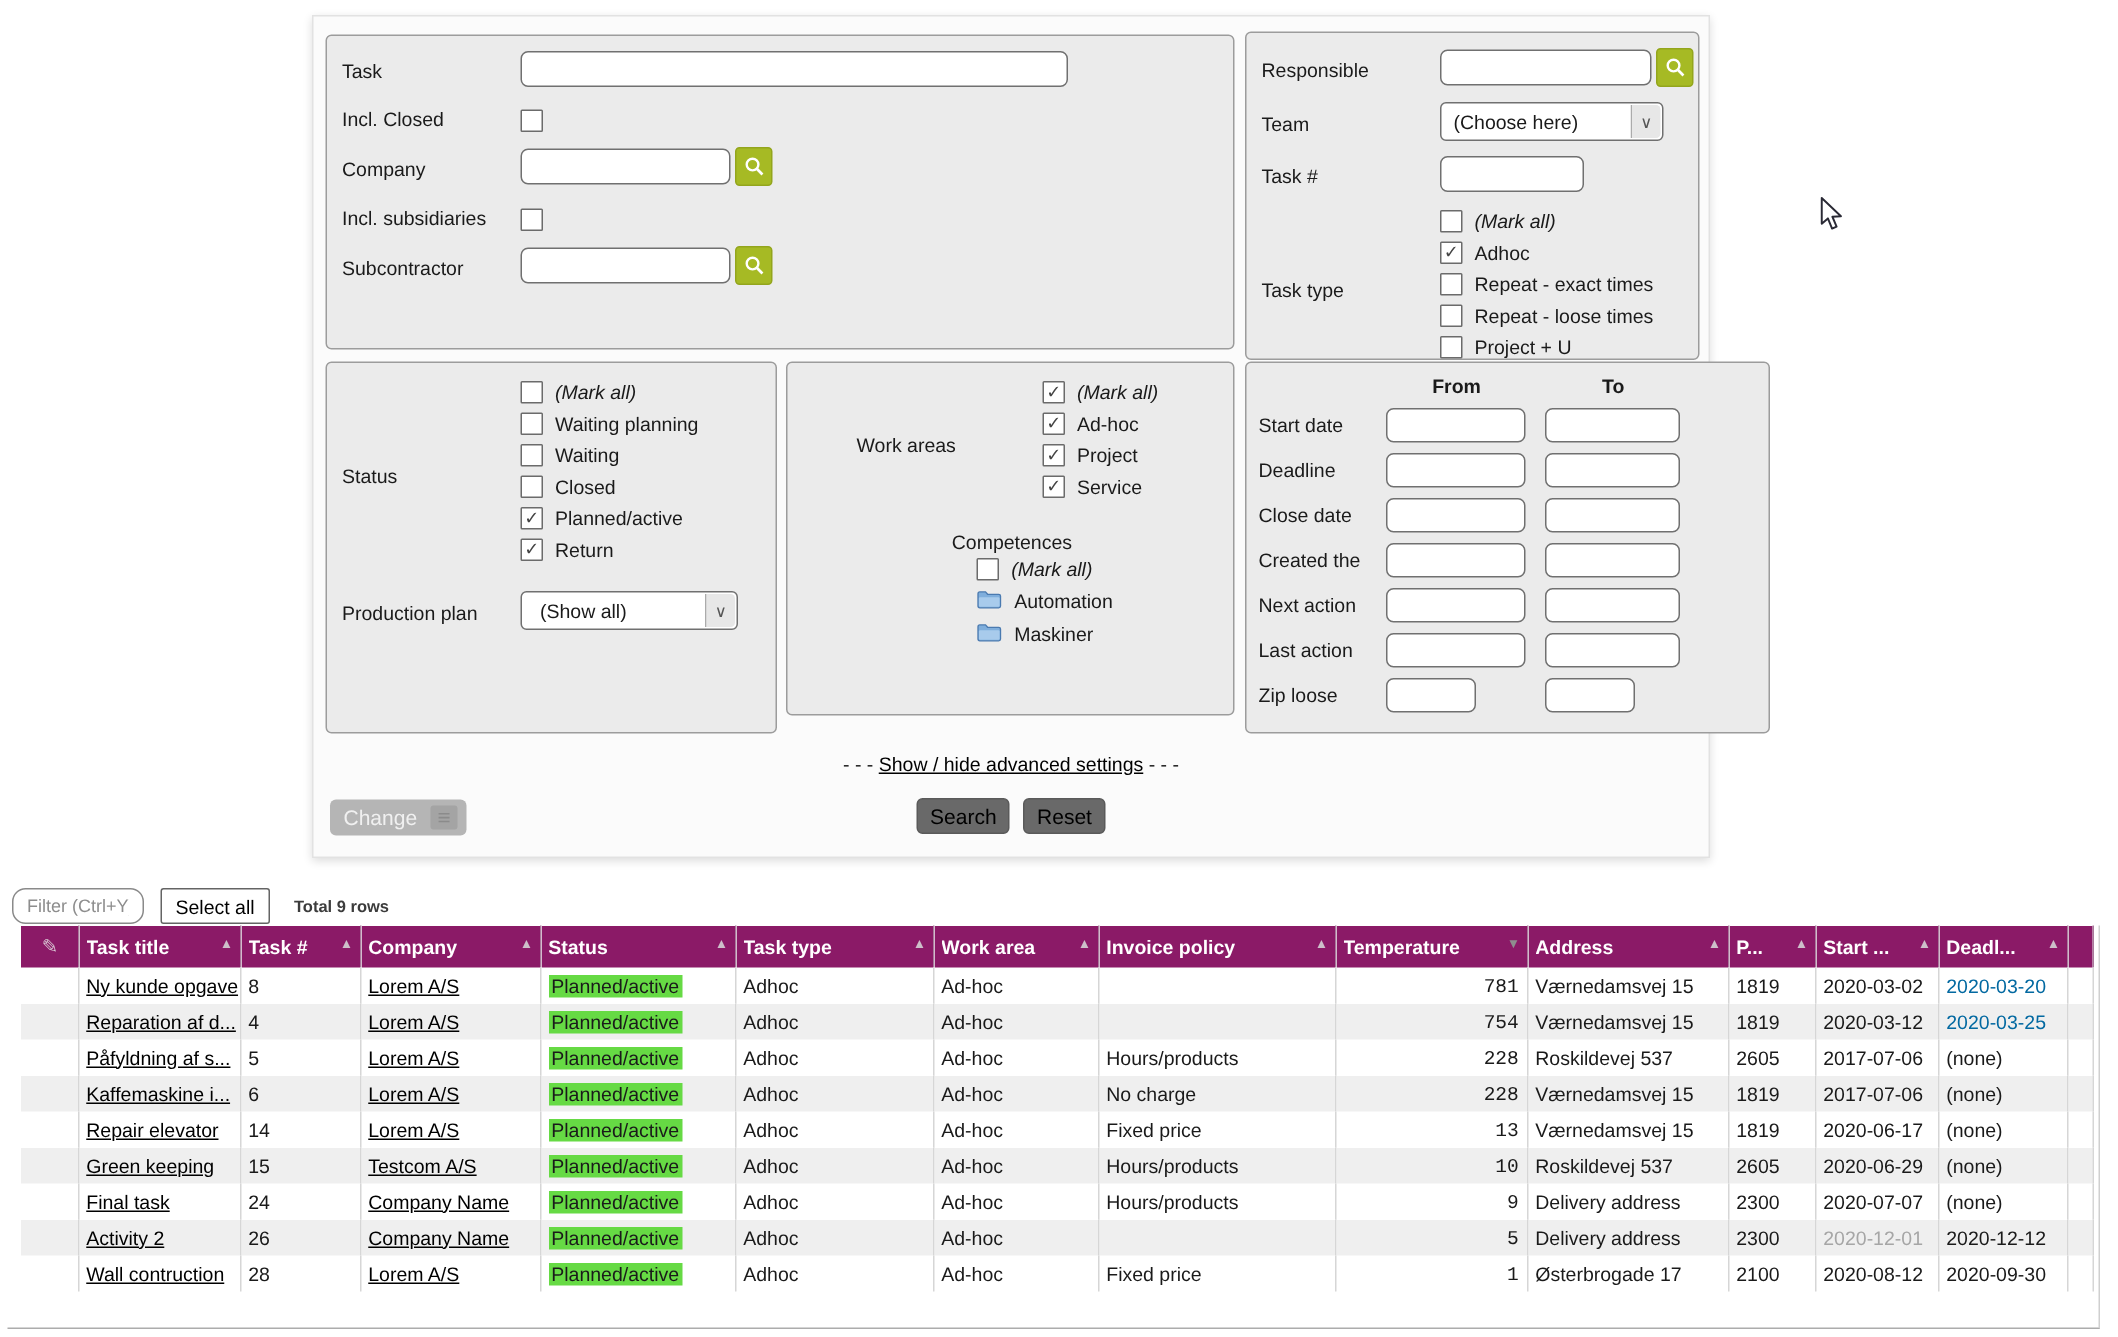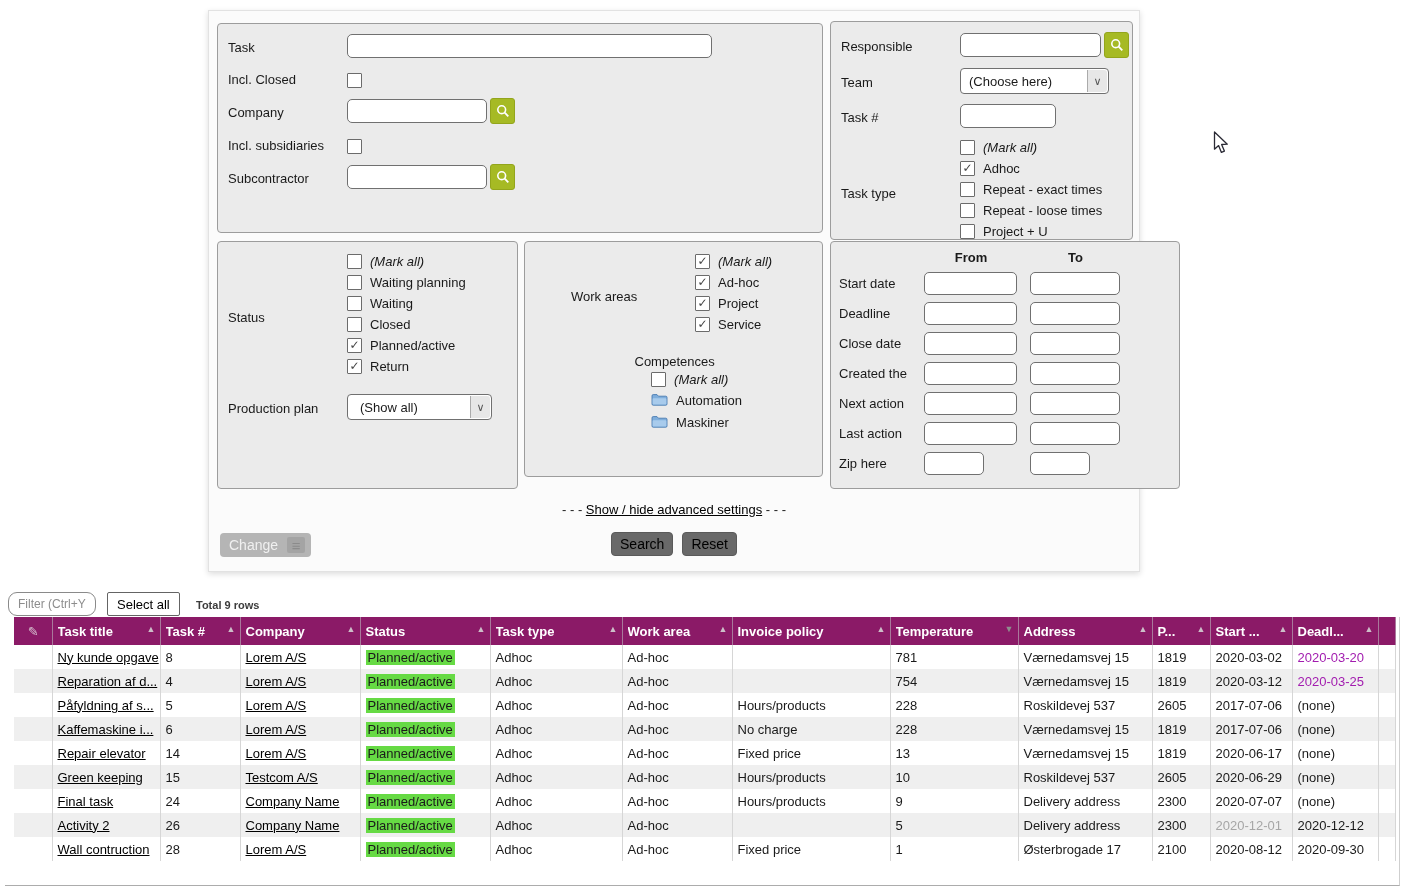--- a/index.html
+++ b/index.html
@@ -86,23 +86,23 @@
   #grid th .hlabel{flex:1;overflow:hidden;white-space:nowrap;}
   #grid th .arrow{font-size:9px;margin-left:3px;}
   #grid th .arrow.asc{color:#CDBFC9;}
   #grid th .arrow.desc{color:#8E8E8E;}
   #grid th .pencil{color:#D8C5D2;font-size:13px;font-style:italic;display:block;text-align:center;}
   #grid td{height:24px;padding:0 5px;font-size:13px;border-right:1px solid #D6D6D6;
       white-space:nowrap;overflow:hidden;box-sizing:border-box;background:#fff;}
   #grid tbody tr:nth-child(even) td{background:#EFEFEF;}
   #grid .link{color:#000;text-decoration:underline;cursor:pointer;}
   #grid .badge{background:#66DA44;padding:0 2px;}
-  #grid .t-right{}
+  #grid .t-right{text-align:right;font-family:Liberation Mono, monospace;}
   #grid td.muted{color:#A6A6A6;}
-  #grid td.overdue{color:#a21caf;}
+  #grid td.overdue{color:#0369a1;}
 
   .grid-outline{position:absolute;left:5px;top:617px;width:1394px;height:268px;
       border-bottom:1px solid #ACACAC;border-right:1px solid #CFCFCF;pointer-events:none;}
 
   
   #cursor{position:absolute;left:1213px;top:131px;pointer-events:none;}
 </style>
 </head>
 <body>
 
@@ -316,21 +316,21 @@
         <input class="ti date2" type="text" style="">
         <span class="dlbl">Created the</span>
         <input class="ti date" type="text" style="">
         <input class="ti date2" type="text" style="">
         <span class="dlbl">Next action</span>
         <input class="ti date" type="text" style="">
         <input class="ti date2" type="text" style="">
         <span class="dlbl">Last action</span>
         <input class="ti date" type="text" style="">
         <input class="ti date2" type="text" style="">
-        <span class="dlbl">Zip here</span>
+        <span class="dlbl">Zip loose</span>
         <input class="ti zip" type="text" style="">
         <input class="ti zip" type="text" style="">
       </div>
   </div>
 
   <div class="adv-row">
     <span>- - - </span><a>Show / hide advanced settings</a><span> - - -</span>
   </div>
 
   <button class="btn-change">

